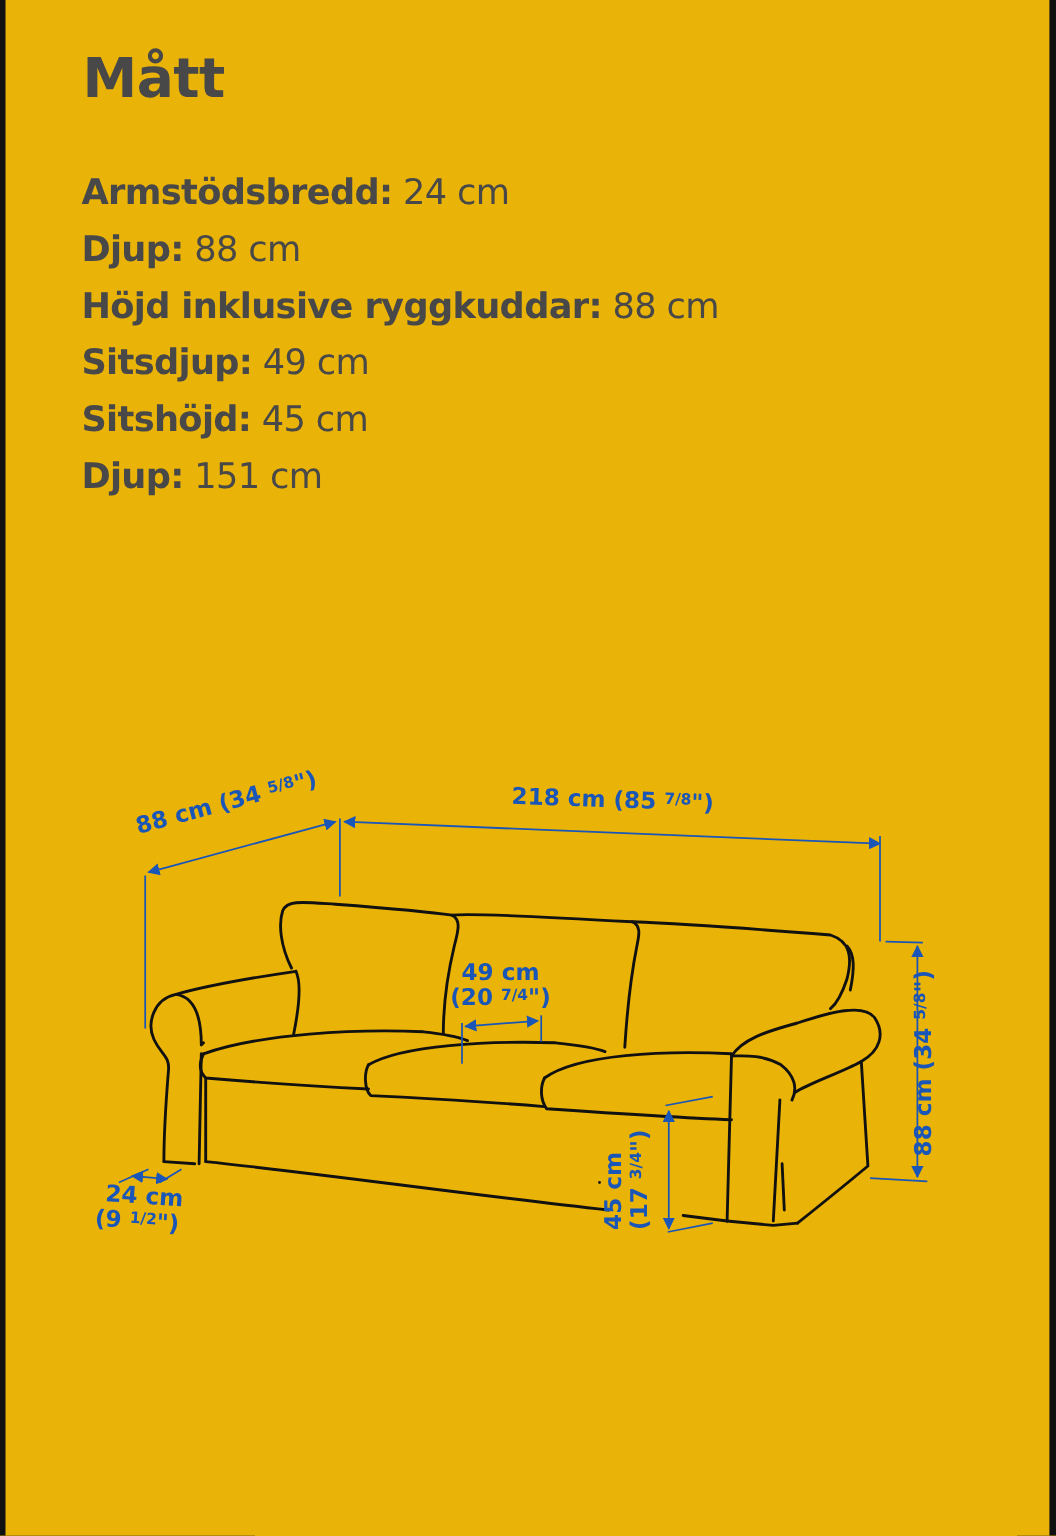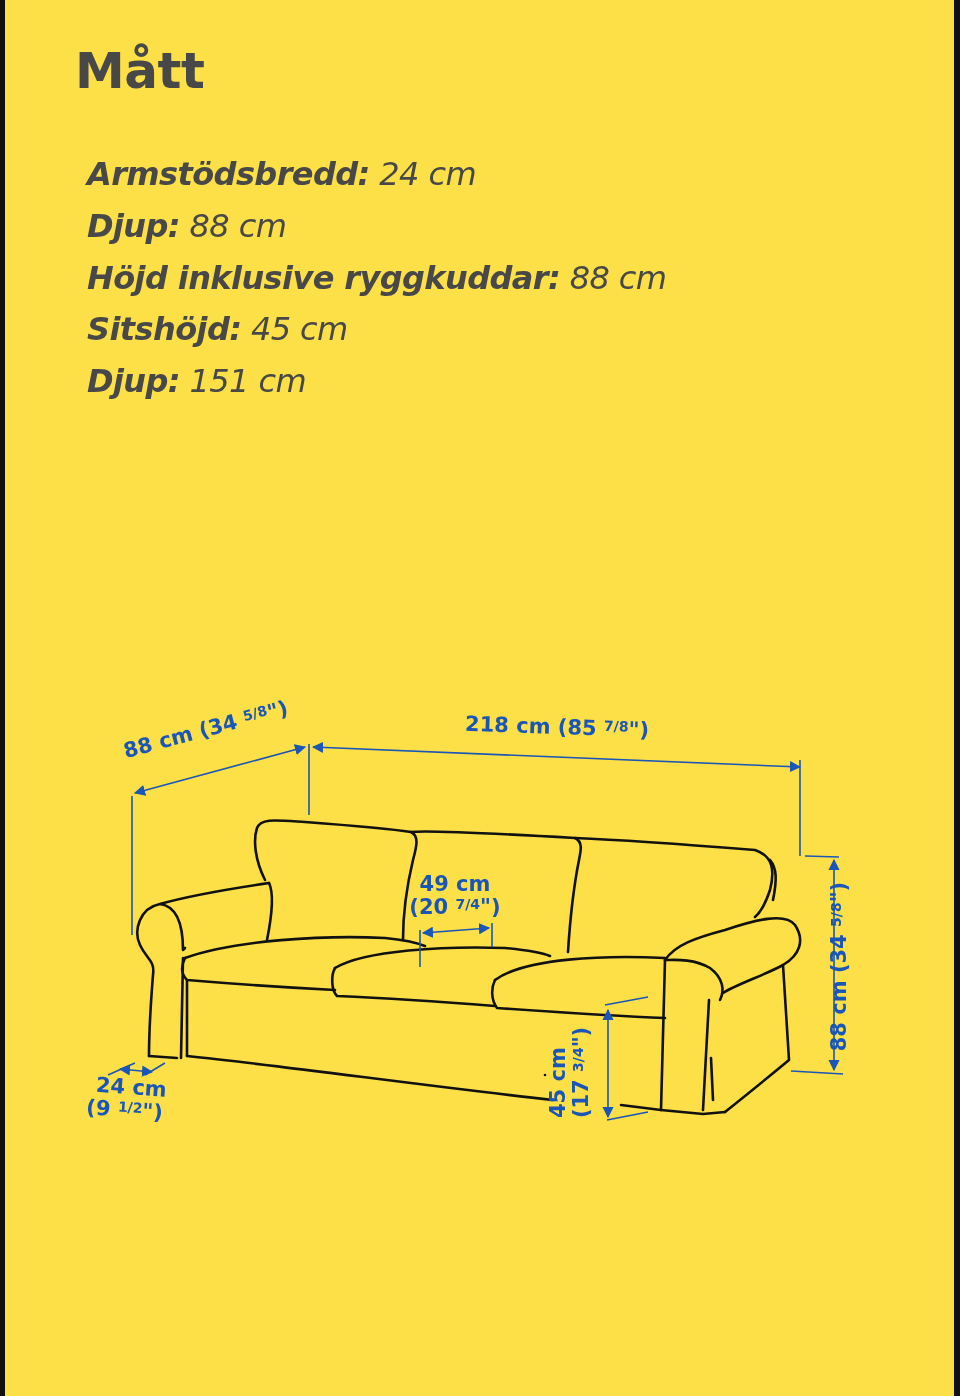--- a/index.html
+++ b/index.html
@@ -3,28 +3,28 @@
   <meta charset="utf-8">
   <style>
     html, body { margin: 0; padding: 0; }
     body {
       width: 960px; height: 1396px; position: relative; overflow: hidden;
       background: #111111;
       font-family: "DejaVu Sans", "Liberation Sans", sans-serif;
     }
     .page {
       position: absolute; left: 5px; top: 0; width: 949px; height: 1396px;
-      background: #fde047;
+      background: #eab308;
     }
     .title {
       position: absolute; left: 70px; top: 42px;
       font-size: 50px; font-weight: bold; color: #484848; margin: 0;
       letter-spacing: -0.5px;
     }
-    .specs { position: absolute; left: 82px; top: 150px; margin: 0; padding: 0; list-style: none; font-style: italic; }
+    .specs { position: absolute; left: 69px; top: 150px; margin: 0; padding: 0; list-style: none; }
     .spec {
       height: 51.8px; line-height: 48px; font-size: 32px; color: #484848;
       white-space: nowrap; letter-spacing: -0.6px;
     }
     .spec .k { font-weight: bold; }
     .spec .v { font-weight: normal; }
     .drawing { position: absolute; left: 0; top: 0; width: 949px; height: 1396px; pointer-events: none; }
     .dim-label {
       position: absolute; color: #1a56b8; font-weight: bold; font-size: 21px;
       font-family: "DejaVu Sans", "Liberation Sans", sans-serif; white-space: nowrap;
@@ -35,20 +35,21 @@
 </head>
 <body>
 
 <div class="page">
   <h1 class="title">Mått</h1>
 
   <ul class="specs">
     <li class="spec"><span class="k">Armstödsbredd:</span><span class="v"> 24 cm</span></li>
     <li class="spec"><span class="k">Djup:</span><span class="v"> 88 cm</span></li>
     <li class="spec"><span class="k">Höjd inklusive ryggkuddar:</span><span class="v"> 88 cm</span></li>
+    <li class="spec"><span class="k">Sitsdjup:</span><span class="v"> 49 cm</span></li>
     <li class="spec"><span class="k">Sitshöjd:</span><span class="v"> 45 cm</span></li>
     <li class="spec"><span class="k">Djup:</span><span class="v"> 151 cm</span></li>
   </ul>
 
   <svg class="drawing" viewBox="0 0 949 1396" xmlns="http://www.w3.org/2000/svg">
     <defs>
       <marker id="ah" viewBox="0 0 10 10" refX="9" refY="5" markerWidth="7" markerHeight="7" orient="auto-start-reverse">
         <path d="M0,0 L10,5 L0,10 z" fill="#1a56b8"></path>
       </marker>
     </defs>

